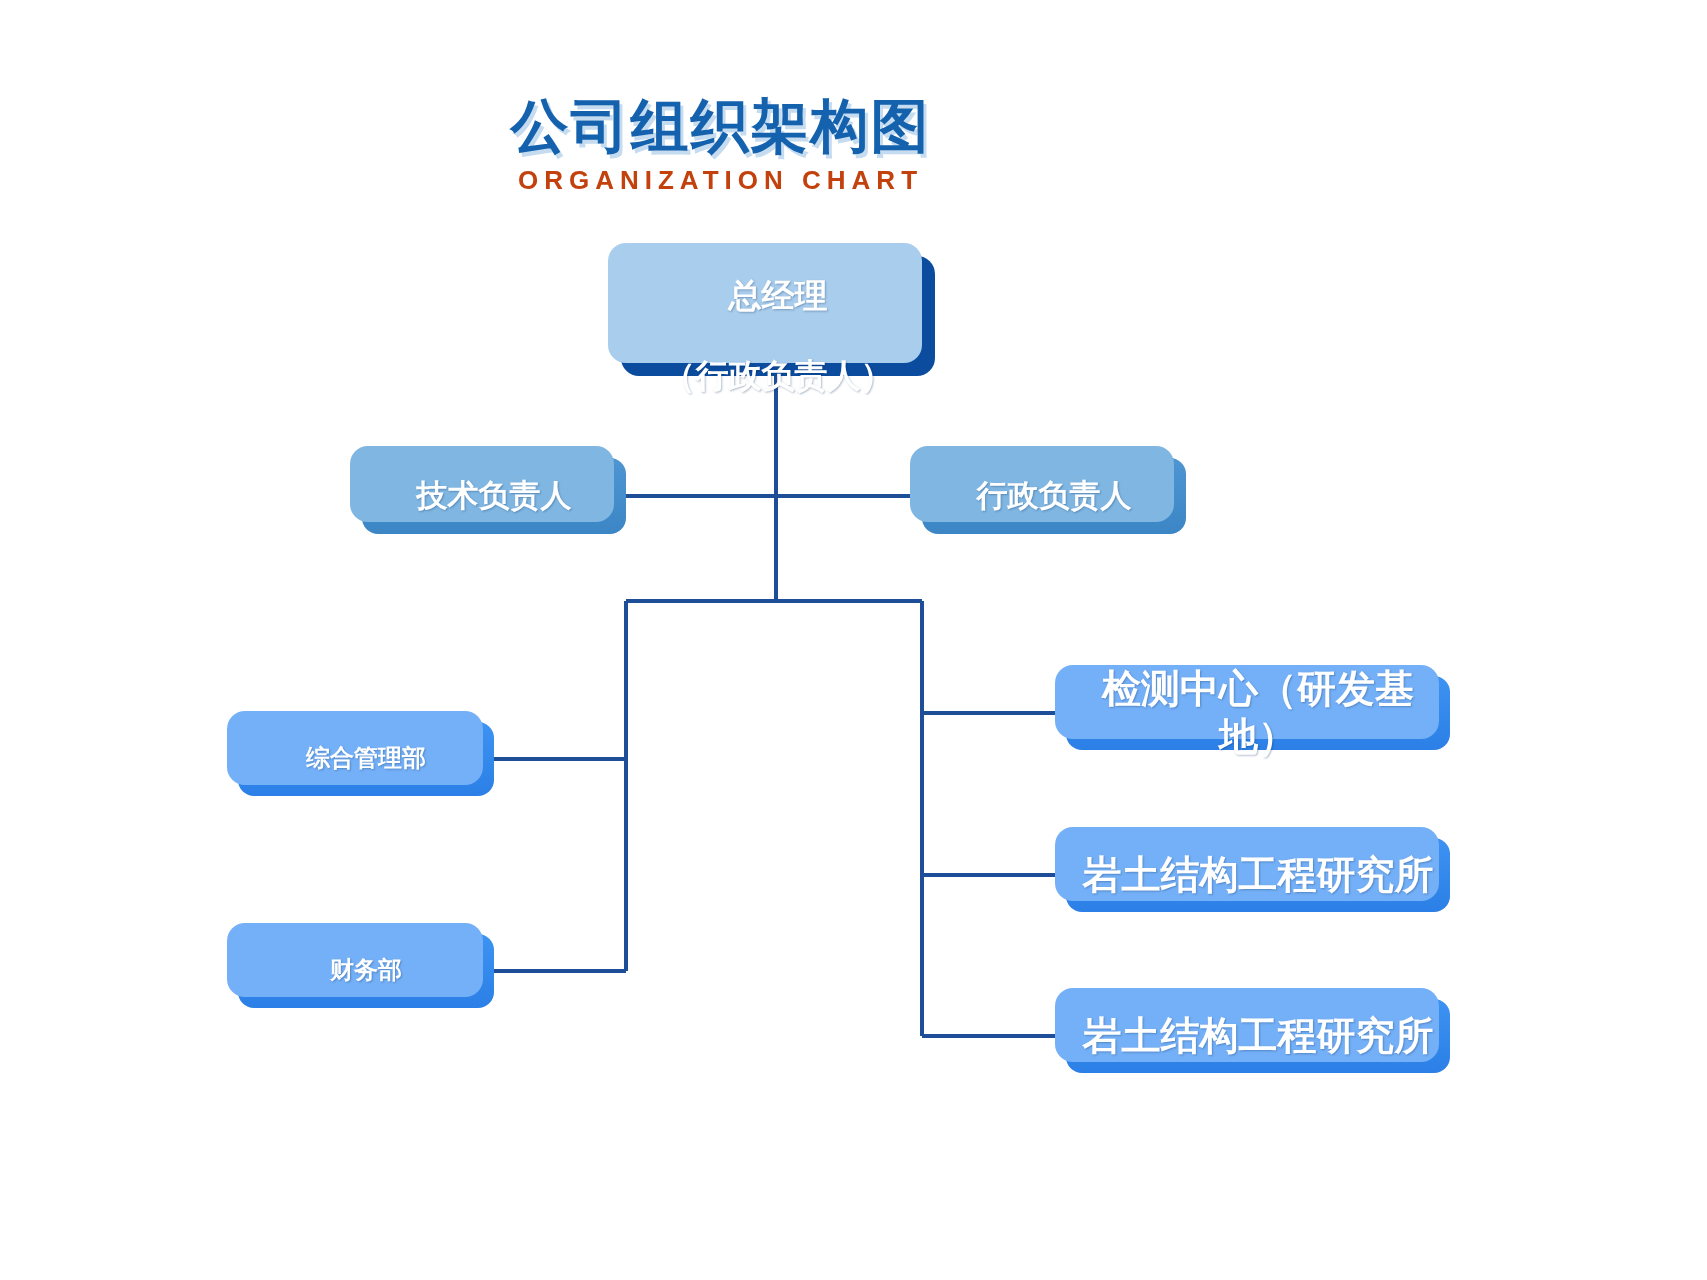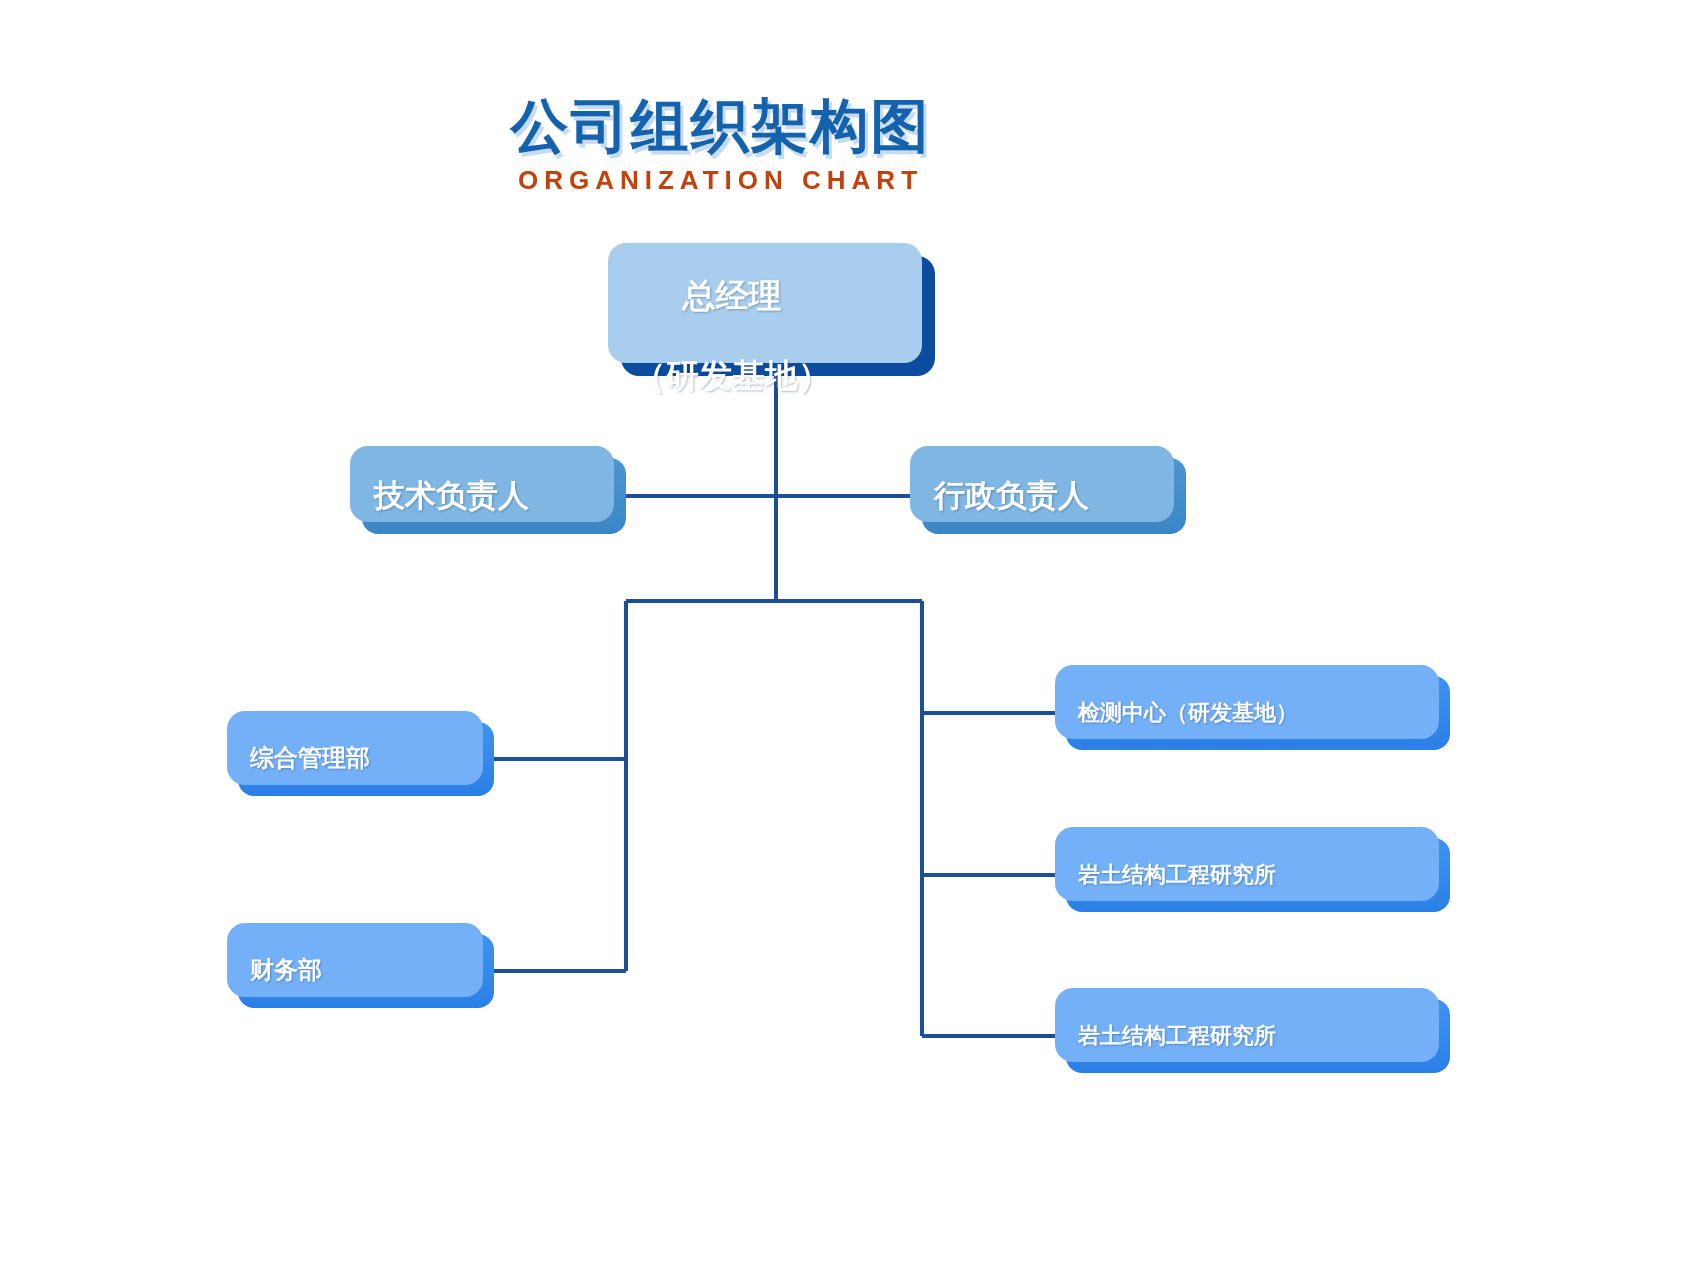--- a/index.html
+++ b/index.html
@@ -54,21 +54,21 @@
     height: 1280px;
     pointer-events: none;
   }
 
   
   .node {
     position: absolute;
     box-sizing: border-box;
     display: flex;
     align-items: center;
-    justify-content: flex-start;
+    justify-content: center;
     text-align: center;
     color: #ffffff;
     font-weight: 700;
     border-radius: 16px;
     line-height: 1.22;
     font-family: "DejaVu Sans", "Liberation Sans", sans-serif;
     text-shadow: 1px 1px 2px rgba(0, 40, 90, 0.30);
   }
   
   .node::before {
@@ -115,21 +115,21 @@
   }
   .node.dept::before {
     left: -11px;
     top: -11px;
     right: 11px;
     bottom: 11px;
     background: #74B0F7;
   }
   .node.inst {
     background: linear-gradient(180deg, #3D93F2 0%, #2B7FE6 100%);
-    font-size: 22px;
+    font-size: 39px;
     z-index: 2;
   }
   .node.inst::before {
     left: -11px;
     top: -11px;
     right: 11px;
     bottom: 11px;
     background: #74B0F7;
   }
 
@@ -170,21 +170,21 @@
 
       <line x1="922" y1="875" x2="1066" y2="875"></line>
 
       <line x1="922" y1="1036" x2="1066" y2="1036"></line>
     </g>
   </svg>
 
   <div class="node root" style="left:621px; top:256px; width:314px; height:120px;">
     <span class="node-label">
       <span>总经理</span><br>
-      <span>（研发基地）</span>
+      <span>（行政负责人）</span>
     </span>
   </div>
 
   <div class="node lvl2" style="left:362px; top:458px; width:264px; height:76px;">
     <span class="node-label">技术负责人</span>
   </div>
 
   <div class="node lvl2" style="left:922px; top:458px; width:264px; height:76px;">
     <span class="node-label">行政负责人</span>
   </div>

